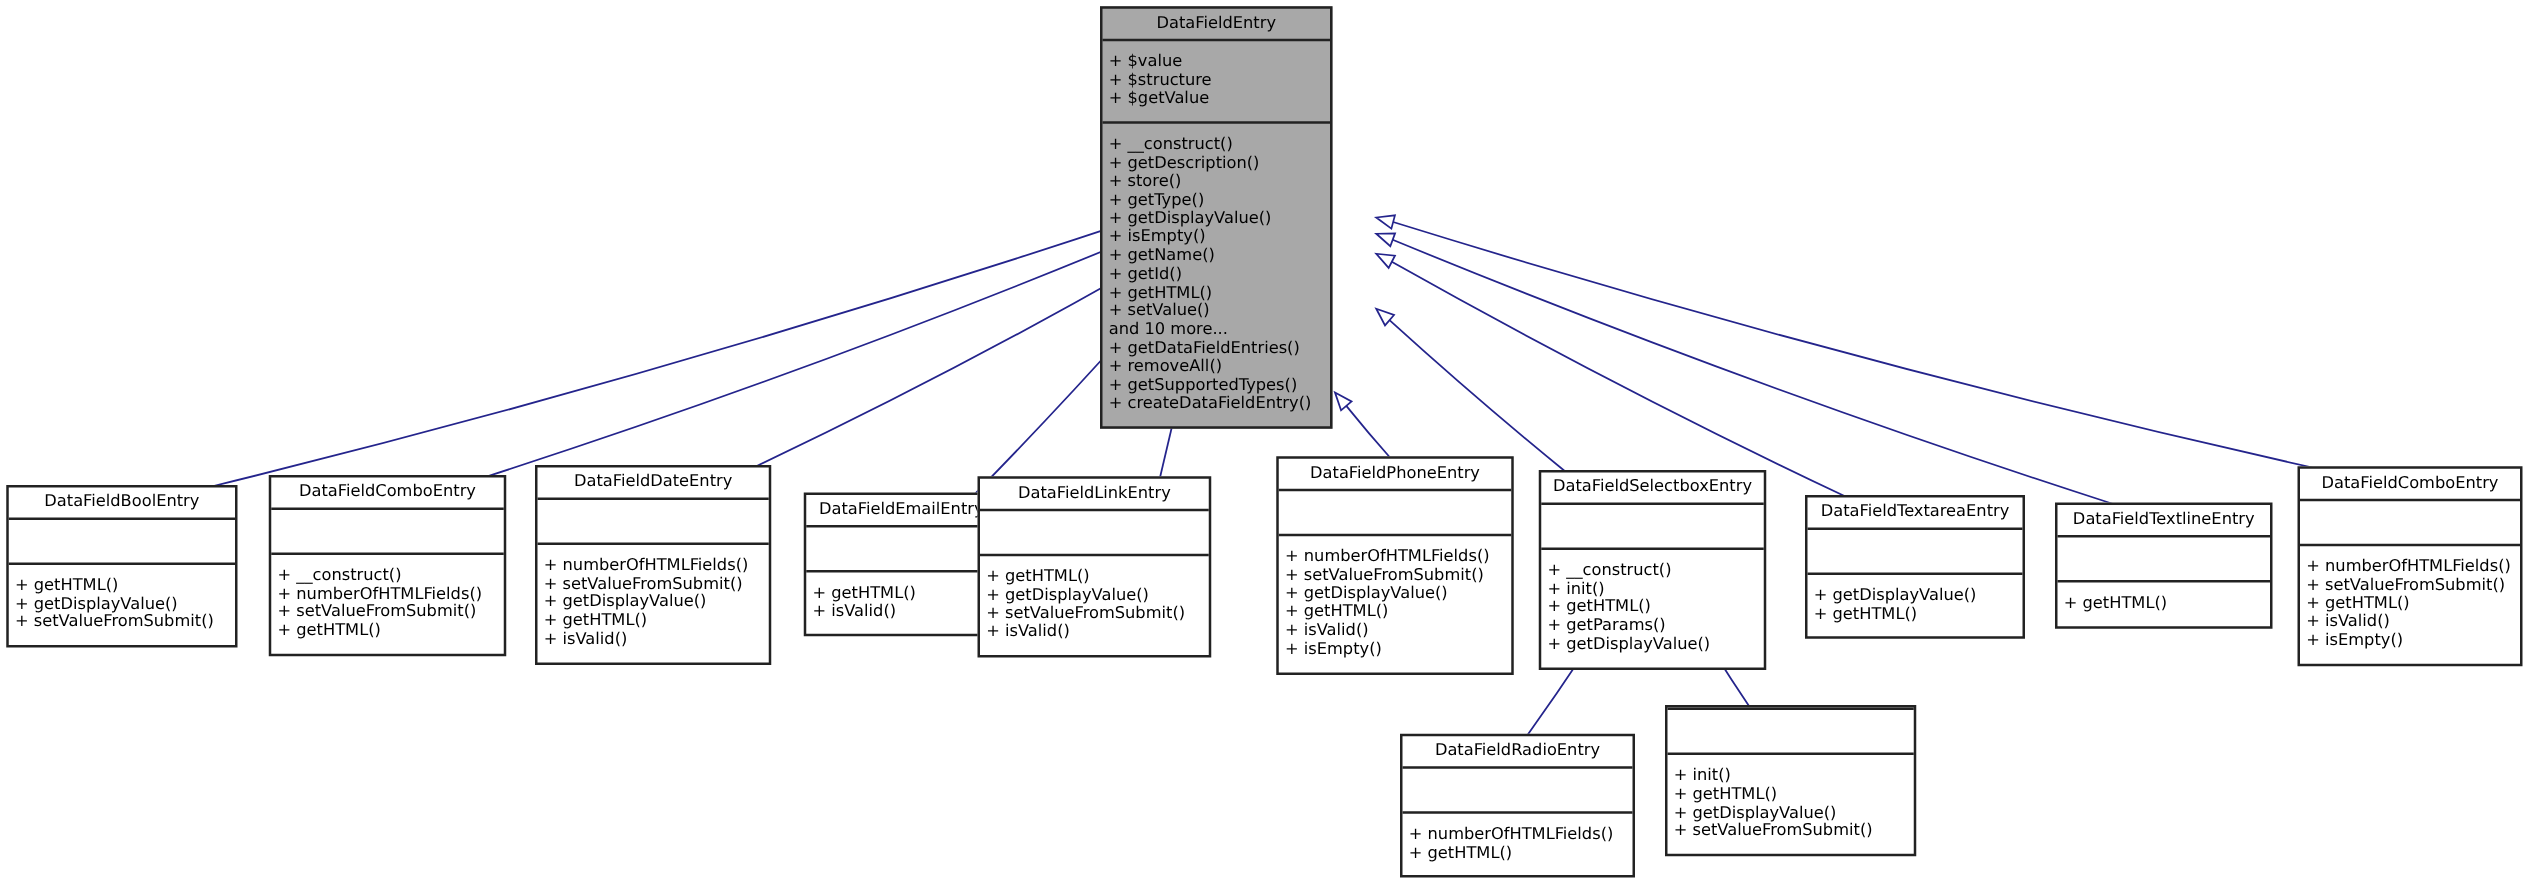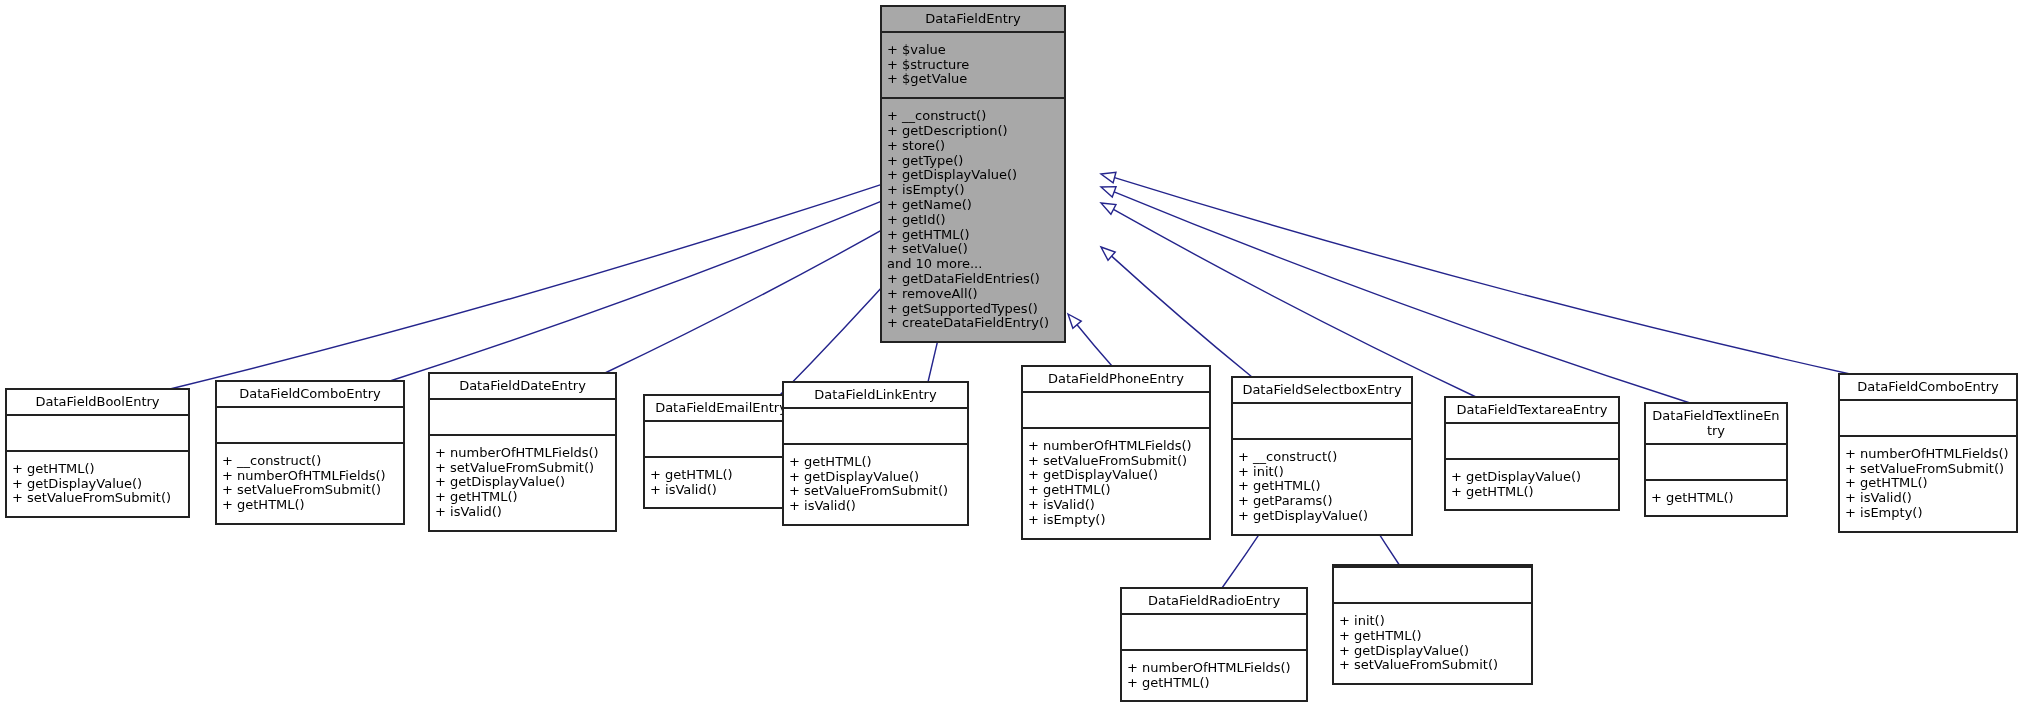--- a/index.html
+++ b/index.html
@@ -175,21 +175,21 @@
 
   <div class="uml-class" style="left:1444px;top:396px;width:176px">
     <div class="uml-title">DataFieldTextareaEntry</div>
     <div class="uml-sec"></div>
     <div class="uml-sec">
         <div class="member">+ getDisplayValue()</div>
         <div class="member">+ getHTML()</div>
       </div>
   </div>
 
-  <div class="uml-class" style="left:1644px;top:402px;width:144px">
+  <div class="uml-class" style="left:1644px;top:402px;width:174px">
     <div class="uml-title">DataFieldTextlineEntry</div>
     <div class="uml-sec"></div>
     <div class="uml-sec">
         <div class="member">+ getHTML()</div>
       </div>
   </div>
 
   <div class="uml-class" style="left:1838px;top:373px;width:180px">
     <div class="uml-title">DataFieldComboEntry</div>
     <div class="uml-sec"></div>

